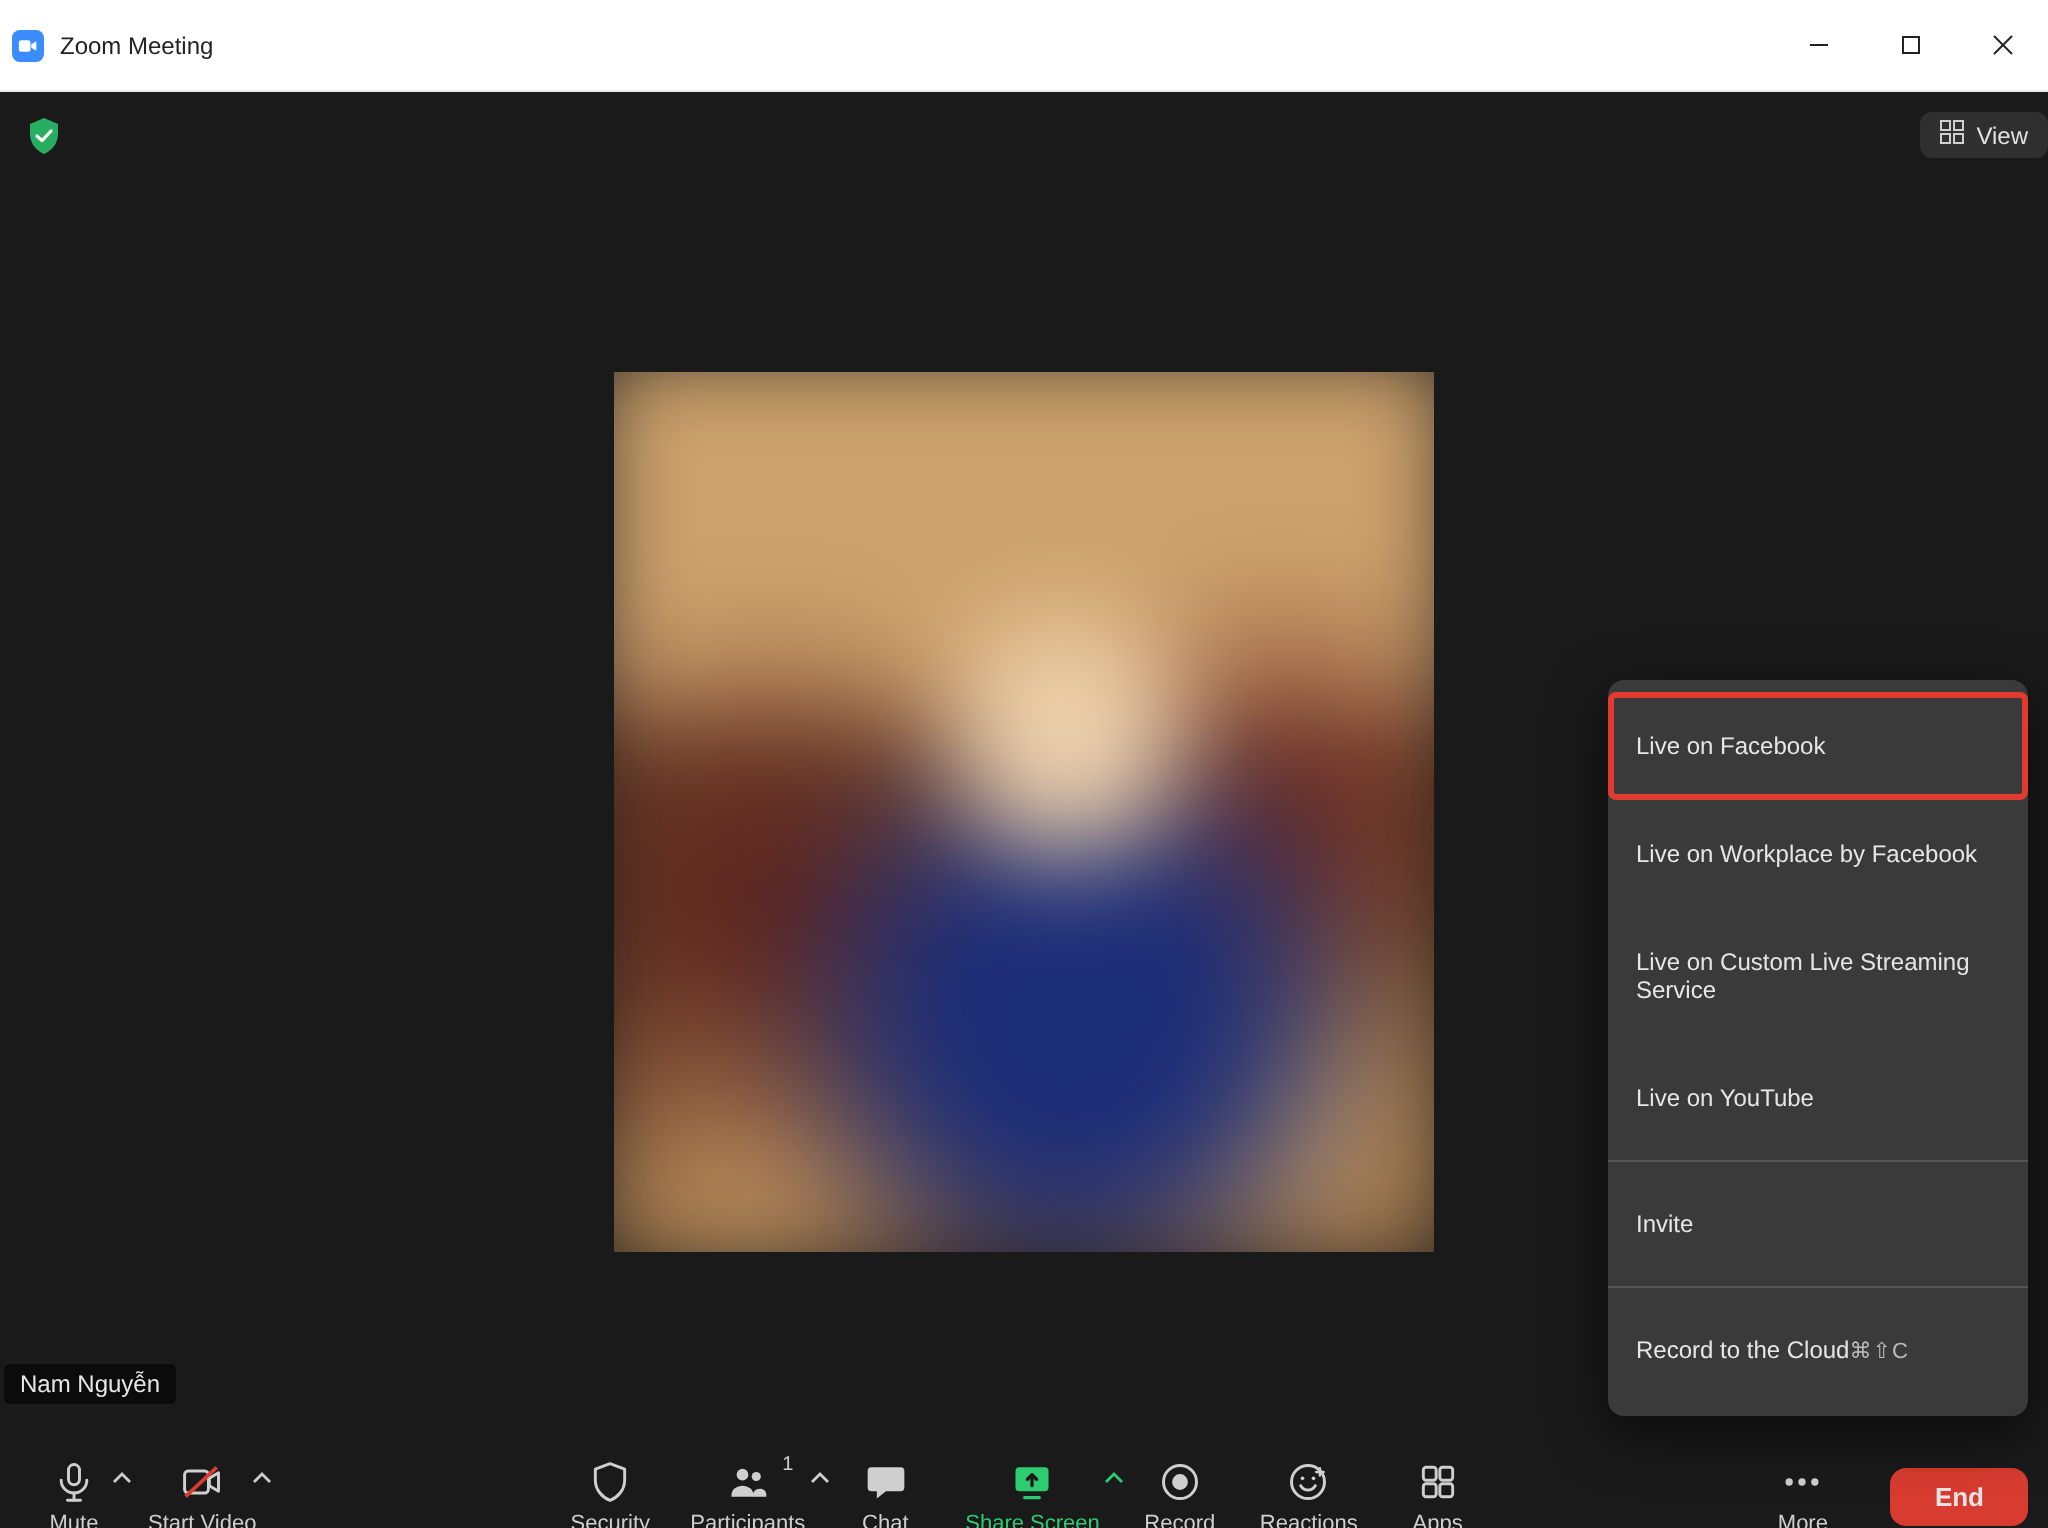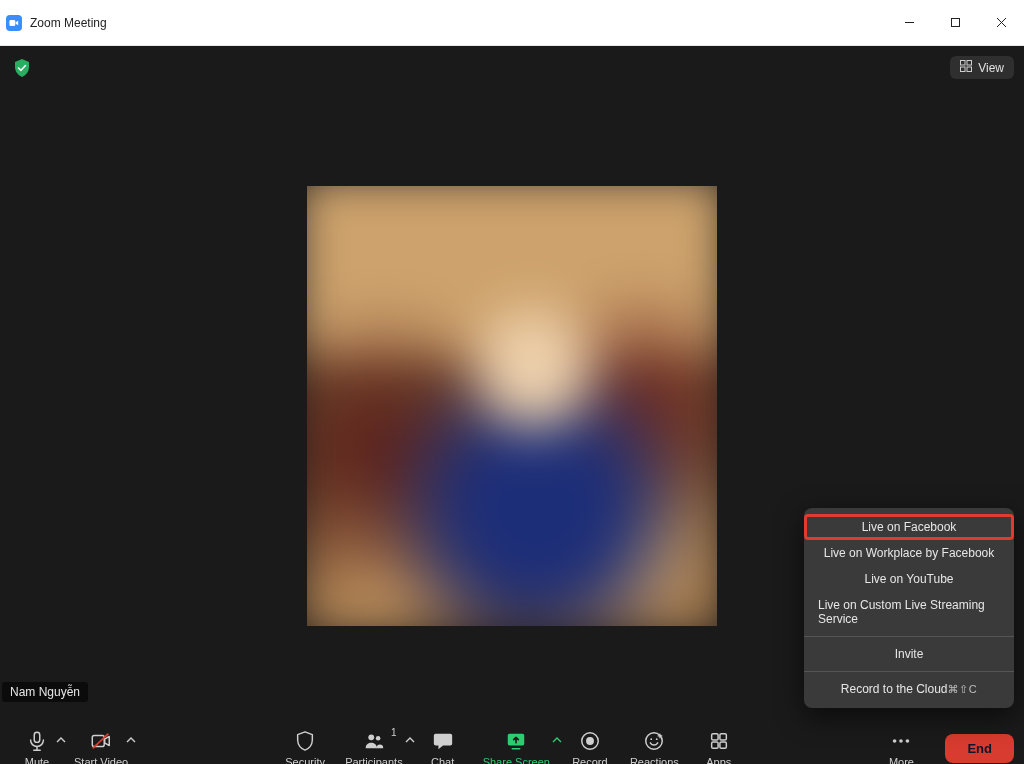--- a/index.html
+++ b/index.html
@@ -27,21 +27,21 @@
   .meeting-area {
     position: relative; background:#1a1a1a; height: calc(764px - 30px);
   }
 
   
   .shield {
     position:absolute; top:12px; left:12px; width:20px; height:20px;
     display:flex; align-items:center; justify-content:center;
   }
   .view-pill {
-    position:absolute; top:10px; right:10px;
+    position:absolute; top:10px; right:0;
     background:#2f2f2f; color:#e0e0e0; font-size:12px;
     display:flex; align-items:center; gap:6px;
     padding:4px 10px; border-radius:6px;
   }
   .view-pill svg { width:12px; height:12px; }
 
   
   .video-tile {
     position:absolute; top:140px; left:50%; transform:translateX(-50%);
     width:410px; height:440px; overflow:hidden;
@@ -86,32 +86,32 @@
   .ctrl .icon { height:24px; display:flex; align-items:center; justify-content:center; }
   .ctrl .icon svg { width:22px; height:22px; }
   .ctrl .caret {
     position:absolute; top:6px; right:-2px;
   }
   .ctrl .caret svg { width:10px; height:10px; }
   .ctrl.left-pair { min-width:54px; padding:4px 6px; }
   .ctrl .count-badge { position:absolute; top:2px; right:16px; font-size:10px; color:#cfcfcf; }
 
   .end-btn {
-    background:#d83b2f; color:#0f172a; font-size:13px; font-weight:600;
+    background:#d83b2f; color:#e5e5e5; font-size:13px; font-weight:600;
     border:none; padding:7px 22px; border-radius:8px;
   }
 
   
   .more-menu {
     position:absolute; right:10px; bottom:72px; width:210px;
     background:#3a3a3a; border-radius:8px; padding:6px 0;
     box-shadow:0 8px 28px rgba(0,0,0,0.6);
     font-size:12px; color:#e6e6e6; z-index:5;
   }
-  .more-menu .item { padding:6px 14px; display:flex; justify-content:center; align-items:center; }
+  .more-menu .item { padding:20px 14px; display:flex; justify-content:flex-start; align-items:center; }
   .more-menu .item.highlight { outline:3px solid #e03b2e; outline-offset:-3px; border-radius:4px;}
   .more-menu hr { border:none; border-top:1px solid #555; margin:4px 0; }
   .more-menu .shortcut { font-size:11px; color:#bdbdbd; letter-spacing:0.5px; }
 
   .slash-red { stroke:#d83b2f; stroke-width:2; }
 
 </style>
 </head>
 <body>
 
@@ -173,24 +173,24 @@
   <div class="name-label">Nam Nguyễn</div>
 
   <div class="more-menu">
     <div class="item highlight">
         <span>Live on Facebook</span>
       </div>
     <div class="item">
         <span>Live on Workplace by Facebook</span>
       </div>
     <div class="item">
+        <span>Live on Custom Live Streaming Service</span>
+      </div>
+    <div class="item">
         <span>Live on YouTube</span>
-      </div>
-    <div class="item">
-        <span>Live on Custom Live Streaming Service</span>
       </div>
     <hr>
     <div class="item">
         <span>Invite</span>
       </div>
     <hr>
     <div class="item">
       <span>Record to the Cloud</span>
       <span class="shortcut">⌘⇧C</span>
     </div>

